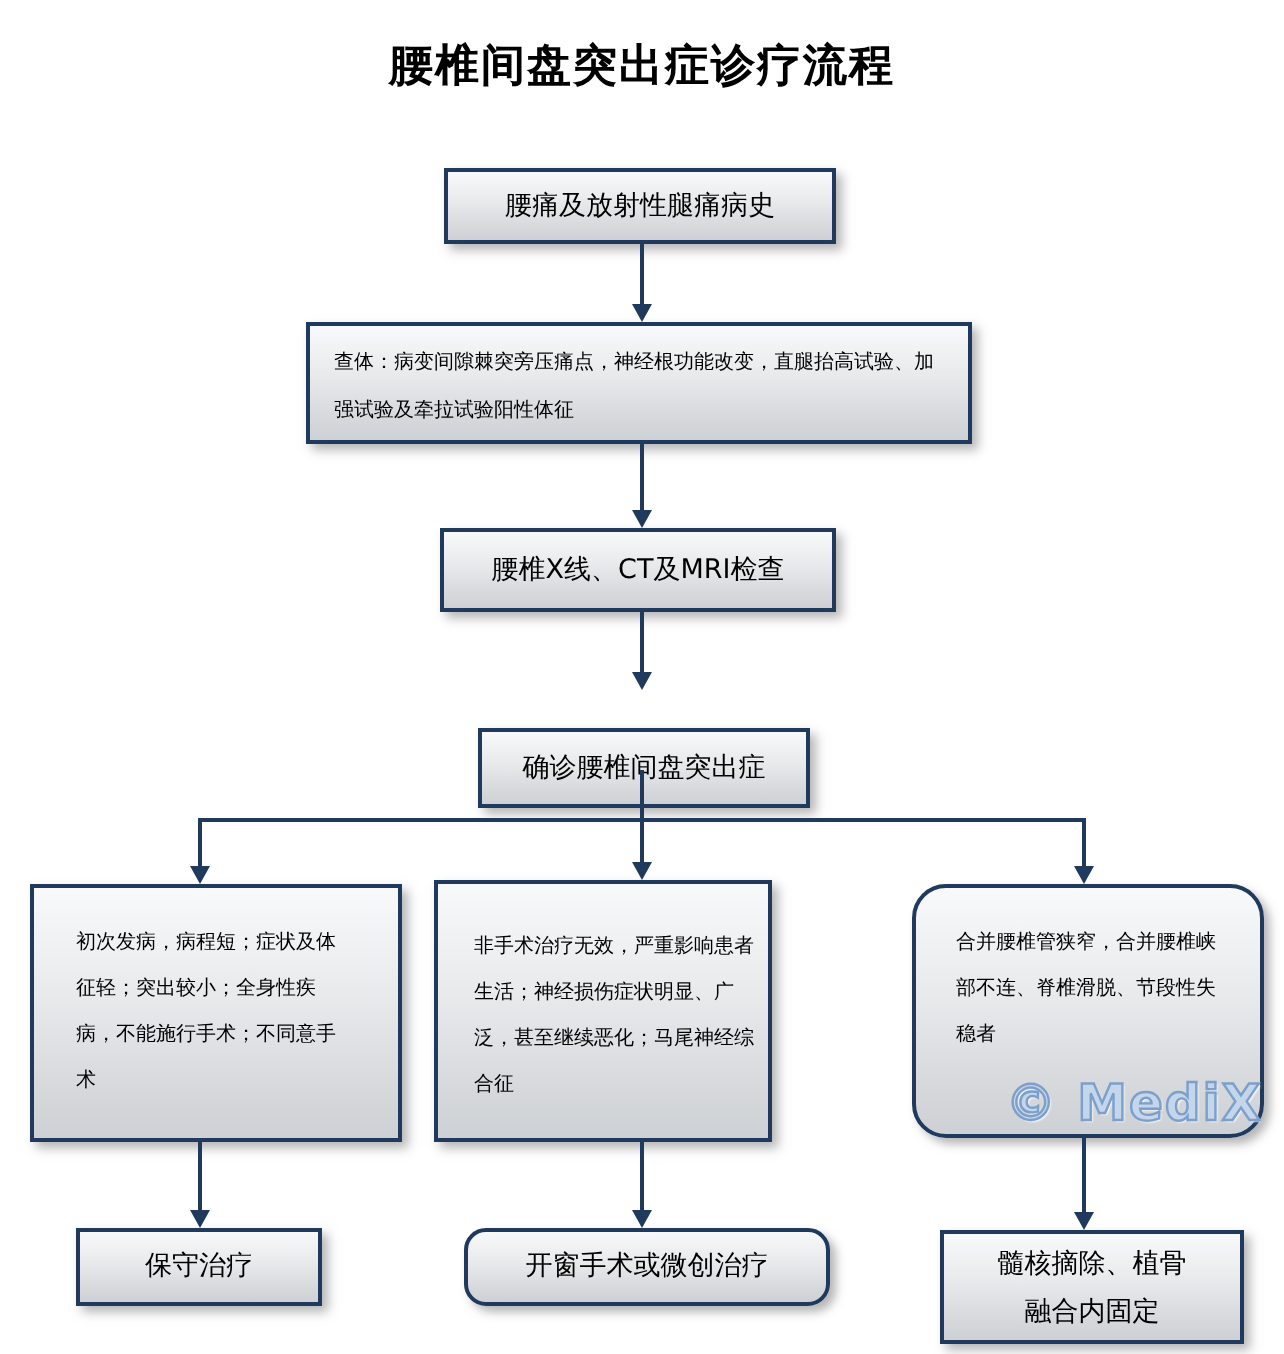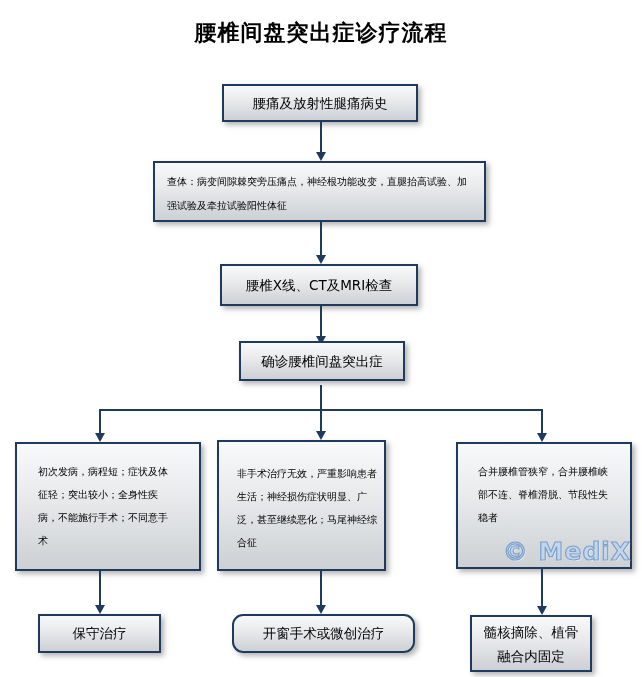--- a/index.html
+++ b/index.html
@@ -67,59 +67,59 @@
   <div class="vl" style="left:320px;top:222px;height:33px;"></div>
   <div class="ah" style="left:316px;top:255px;"></div>
 
   <div class="box center" style="left:220px;top:264px;width:198px;height:42px;">
     <span>腰椎X线、CT及MRI检查</span>
   </div>
 
   <div class="vl" style="left:320px;top:306px;height:31px;"></div>
   <div class="ah" style="left:316px;top:336px;"></div>
 
-  <div class="box center" style="left:239px;top:341px;width:166px;height:40px;">
+  <div class="box center" style="left:239px;top:364px;width:166px;height:40px;">
     <span>确诊腰椎间盘突出症</span>
   </div>
 
   <div class="vl" style="left:320px;top:385px;height:24px;"></div>
   <div class="hl" style="left:100px;top:409px;width:443px;"></div>
   <div class="vl" style="left:99px;top:409px;height:24px;"></div>
   <div class="ah" style="left:95px;top:433px;"></div>
   <div class="vl" style="left:320px;top:409px;height:22px;"></div>
   <div class="ah" style="left:316px;top:431px;"></div>
   <div class="vl" style="left:541px;top:409px;height:24px;"></div>
   <div class="ah" style="left:537px;top:433px;"></div>
 
   <div class="box lefttext" style="left:15px;top:442px;width:186px;height:129px;padding:16px 0 0 21px;">
     <span style="display:block;width:130px;">初次发病，病程短；症状及体征轻；突出较小；全身性疾病，不能施行手术；不同意手术</span>
   </div>
 
   <div class="box lefttext" style="left:217px;top:440px;width:169px;height:131px;padding:20px 0 0 18px;">
     <span style="display:block;width:172px;">非手术治疗无效，严重影响患者生活；神经损伤症状明显、广泛，甚至继续恶化；马尾神经综合征</span>
   </div>
 
-  <div class="box lefttext" style="left:456px;top:442px;width:176px;height:127px;padding:16px 0 0 20px;">
+  <div class="box lefttext" style="left:456px;top:442px;width:176px;height:127px;padding:16px 0 0 20px;border-radius:17px;">
     <span style="display:block;width:130px;">合并腰椎管狭窄，合并腰椎峡部不连、脊椎滑脱、节段性失稳者</span>
   </div>
 
   <div class="watermark">© MediX</div>
 
   <div class="vl" style="left:99px;top:571px;height:34px;"></div>
   <div class="ah" style="left:95px;top:605px;"></div>
   <div class="vl" style="left:320px;top:571px;height:34px;"></div>
   <div class="ah" style="left:316px;top:605px;"></div>
   <div class="vl" style="left:541px;top:569px;height:37px;"></div>
   <div class="ah" style="left:537px;top:606px;"></div>
 
   <div class="box center" style="left:38px;top:614px;width:123px;height:39px;">
     <span>保守治疗</span>
   </div>
 
   <div class="box center" style="left:232px;top:614px;width:183px;height:39px;border-radius:11px;">
     <span>开窗手术或微创治疗</span>
   </div>
 
-  <div class="box center" style="left:470px;top:615px;width:122px;height:57px;line-height:24px;">
+  <div class="box center" style="left:470px;top:615px;width:152px;height:57px;line-height:24px;">
     <span style="display:block;width:100px;">髓核摘除、植骨融合内固定</span>
   </div>
 
 </div>
 
 </body></html>

